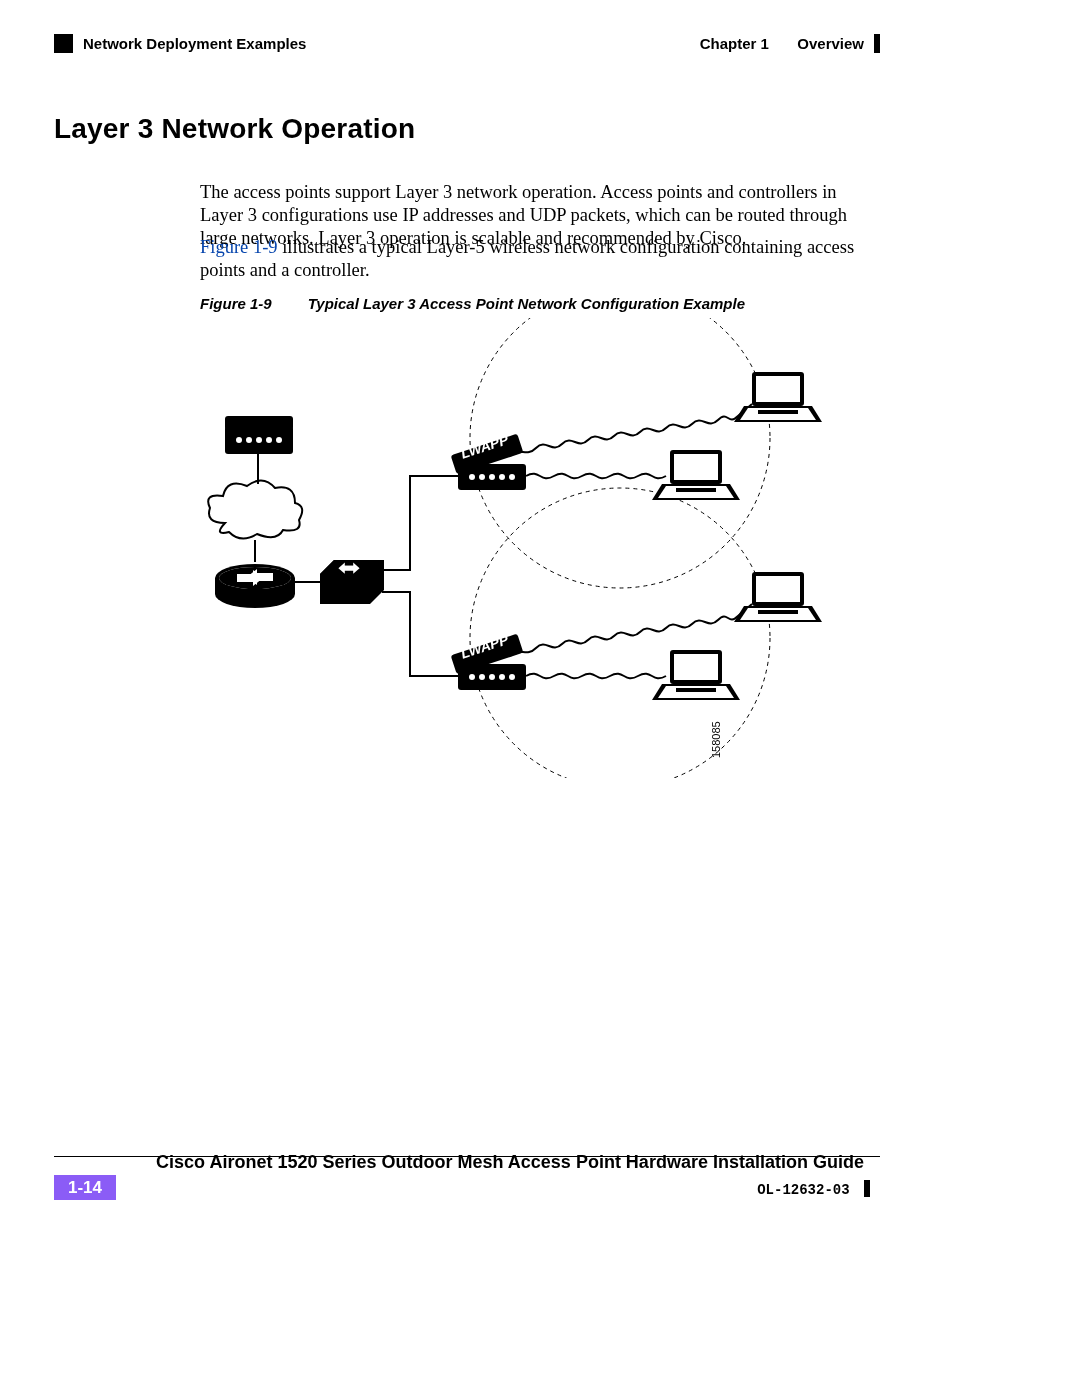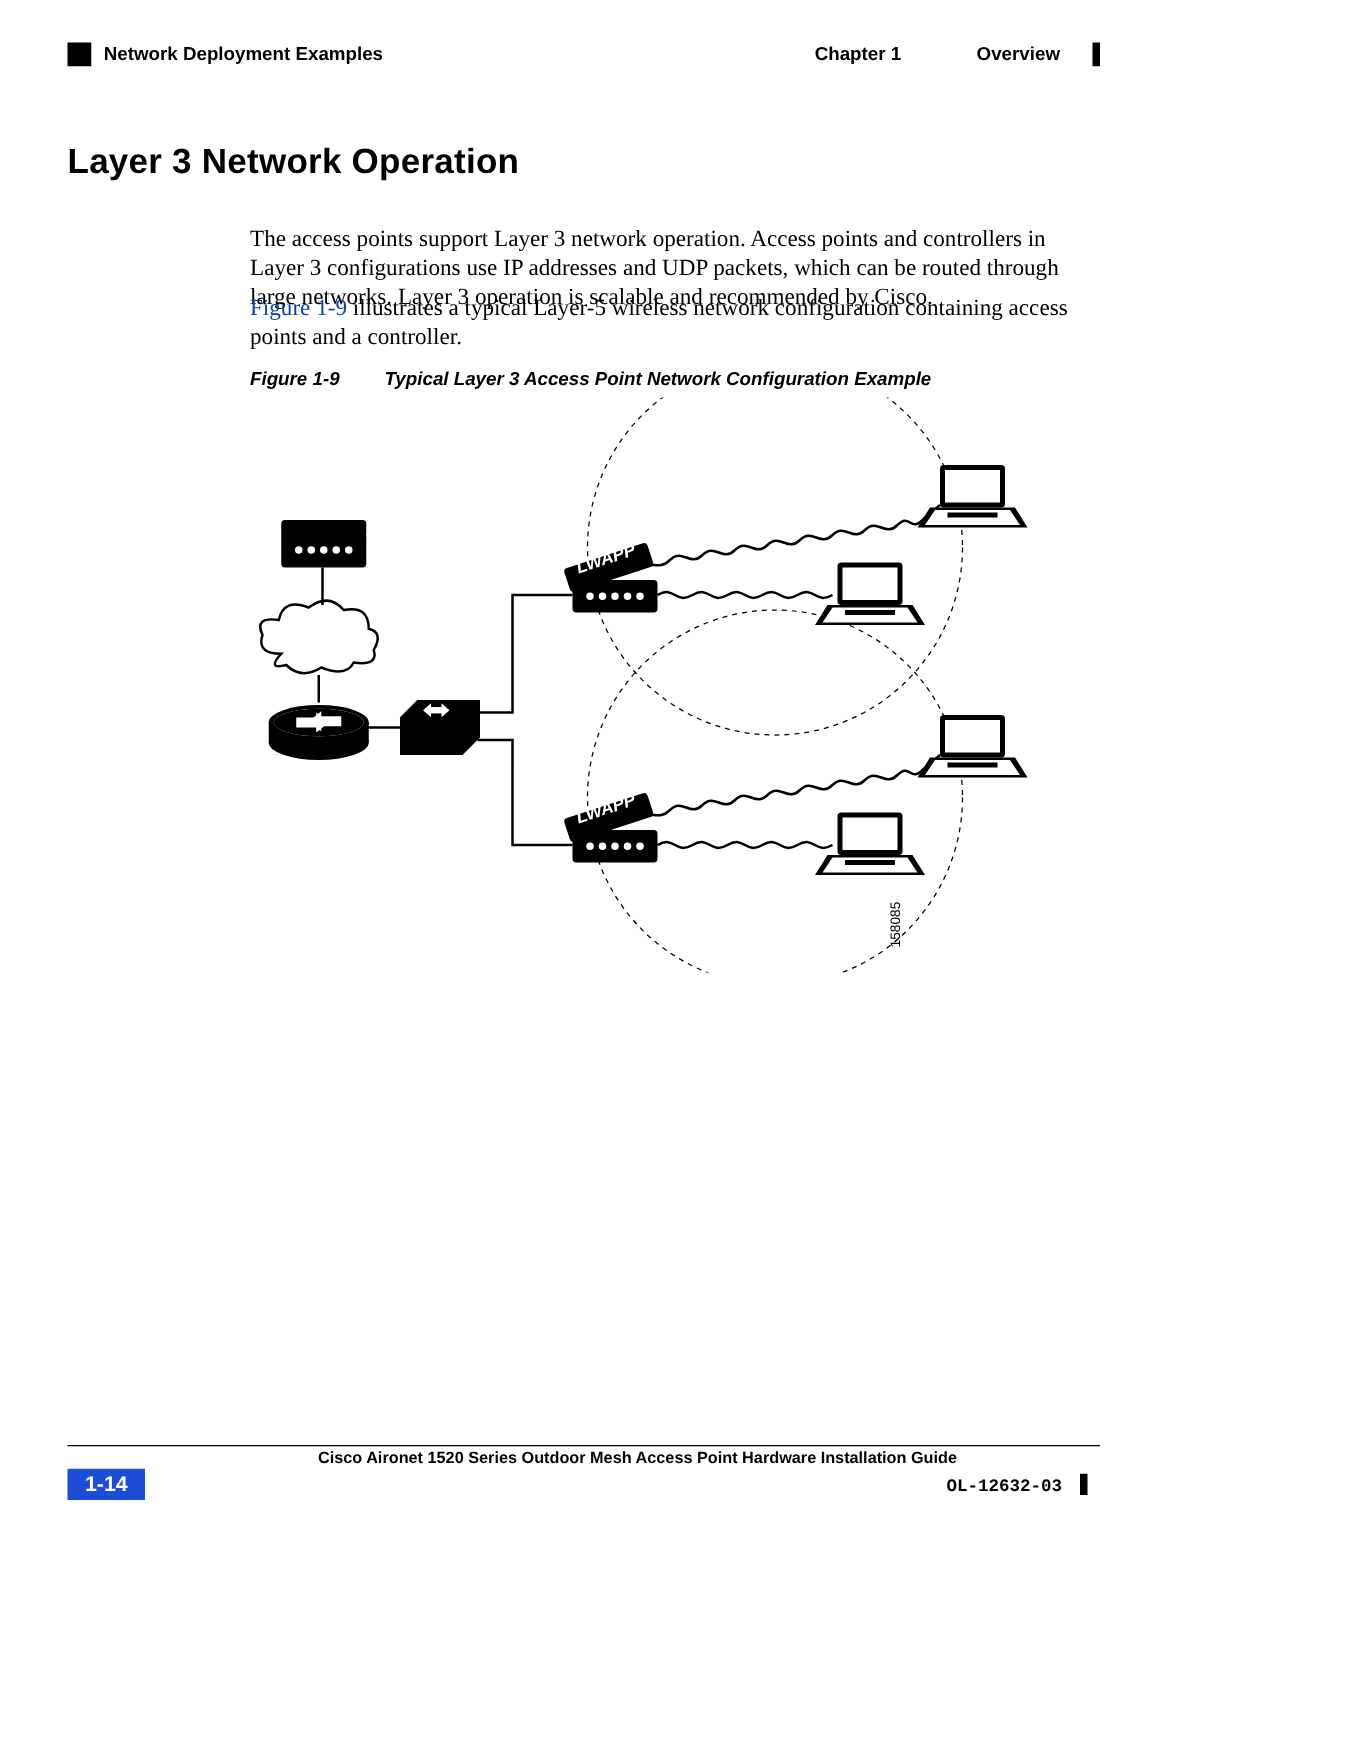--- a/index.html
+++ b/index.html
@@ -36,21 +36,21 @@
     font-size: 15px;
     font-weight: bold;
     text-align: center;
   }
   .top-right {
     position: absolute;
     top: 34px;
     right: 200px;
     display: flex;
     align-items: center;
-    gap: 26px;
+    gap: 10px;
     font-family: Arial, Helvetica, sans-serif;
     font-size: 15px;
     font-weight: bold;
     justify-content: flex-end;
   }
   .top-right .bar {
     width: 6px;
     height: 19px;
     background: #000;
   }
@@ -100,29 +100,29 @@
     bottom: 240px;
     border-top: 1px solid #000;
     height: 0;
   }
   .footer-title {
     position: absolute;
     bottom: 224px;
     left: 140px;
     right: 200px;
     font-family: Arial, Helvetica, sans-serif;
-    font-size: 13px;
+    font-size: 18px;
     font-weight: bold;
     text-align: center;
   }
   .page-badge {
     position: absolute;
     left: 54px;
     bottom: 197px;
-    background: #1d4ed8;
+    background: #8b5cf6;
     color: #fff;
     font-family: Arial, Helvetica, sans-serif;
     font-weight: bold;
     font-size: 17px;
     padding: 4px 14px;
     line-height: 1;
   }
   .doc-num {
     position: absolute;
     right: 210px;

